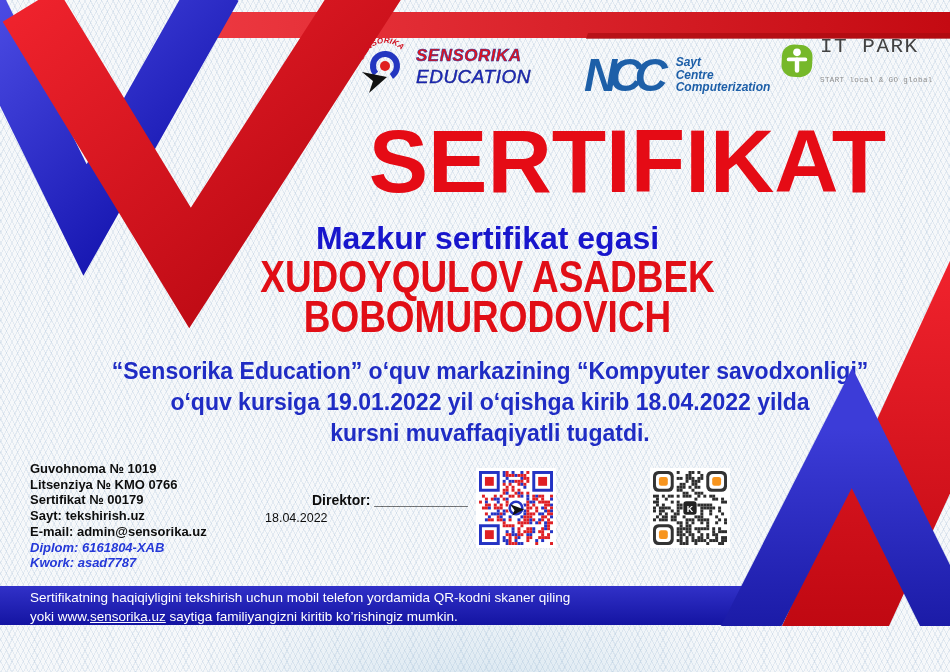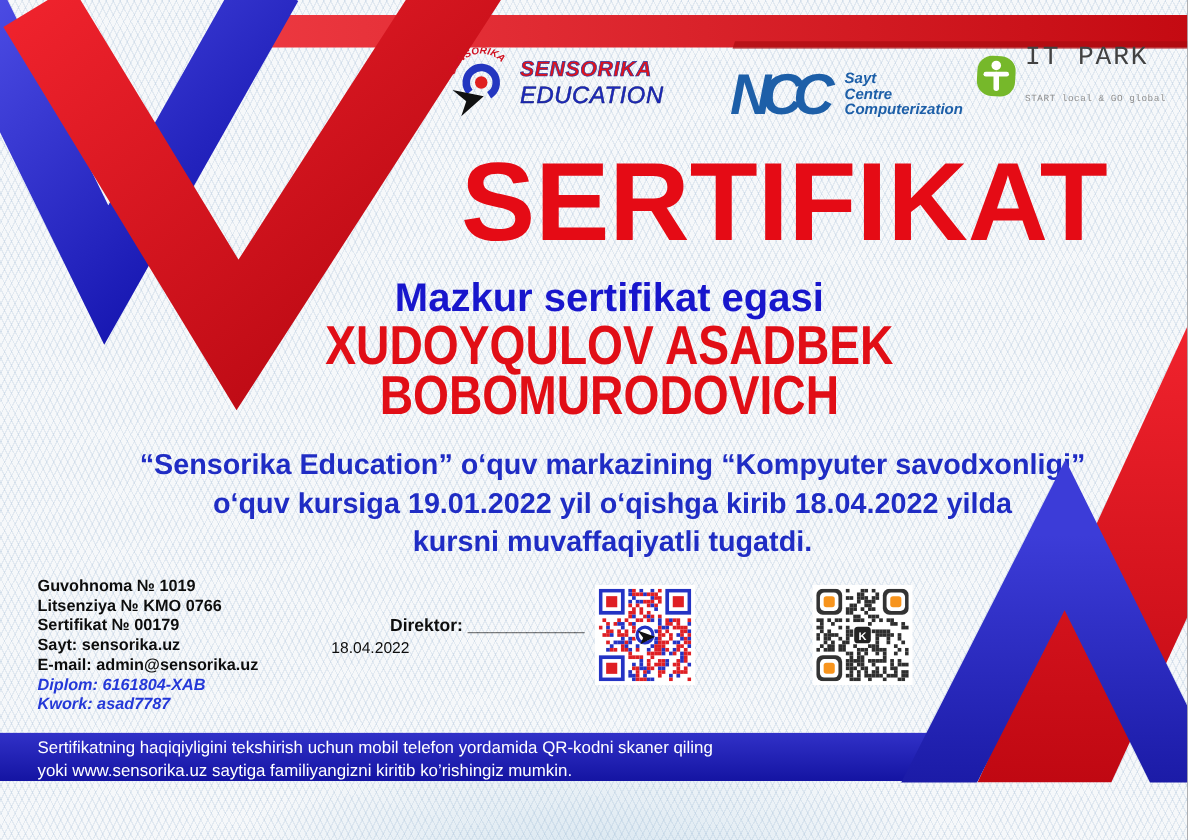--- a/index.html
+++ b/index.html
@@ -52,21 +52,21 @@
   .qr{position:absolute;width:80px;height:80px;background:#fff;padding:3px;box-sizing:border-box;}
   .qr svg{display:block;}
   #qr-sensorika{left:476px;top:468px;}
   #qr-kwork{left:650px;top:468px;}
 
   
   .footer{position:absolute;left:0;top:586px;width:942px;height:39px;z-index:3;
     background:linear-gradient(180deg,#3131c8,#1414a2);
     clip-path:polygon(0 0,800px 0,782px 100%,0 100%);}
   .footer-text{position:absolute;left:30px;top:3px;font-size:13.5px;line-height:18.5px;color:#ffffff;}
-  .footer-link{color:#ffffff;}
+  .footer-link{text-decoration:underline;color:#ffffff;}
 </style>
 </head>
 <body>
 
 <div class="page">
 
   <svg id="decor-top" class="decor" width="950" height="672" viewBox="0 0 950 672">
     <defs>
       <linearGradient id="gBand" x1="0" y1="0" x2="1" y2="0">
         <stop offset="0" stop-color="#ef3b43"></stop>
@@ -140,21 +140,21 @@
     <div class="body-block">
       <div>“Sensorika Education” o‘quv markazining “Kompyuter savodxonligi”</div>
       <div>o‘quv kursiga 19.01.2022 yil o‘qishga kirib 18.04.2022 yilda</div>
       <div>kursni muvaffaqiyatli tugatdi.</div>
     </div>
 
     <div class="details">
       <div class="d-row">Guvohnoma № 1019</div>
       <div class="d-row">Litsenziya № KMO 0766</div>
       <div class="d-row">Sertifikat № 00179</div>
-      <div class="d-row">Sayt: sensorika.uz</div>
+      <div class="d-row">Sayt: tekshirish.uz</div>
       <div class="d-row">E-mail: admin@sensorika.uz</div>
       <div class="d-row accent">Diplom: 6161804-XAB</div>
       <div class="d-row accent">Kwork: asad7787</div>
     </div>
 
     <div class="sig">
       <span>Direktor:</span>
       <span class="line">____________</span>
     </div>
     <div class="sig-date">18.04.2022</div>

